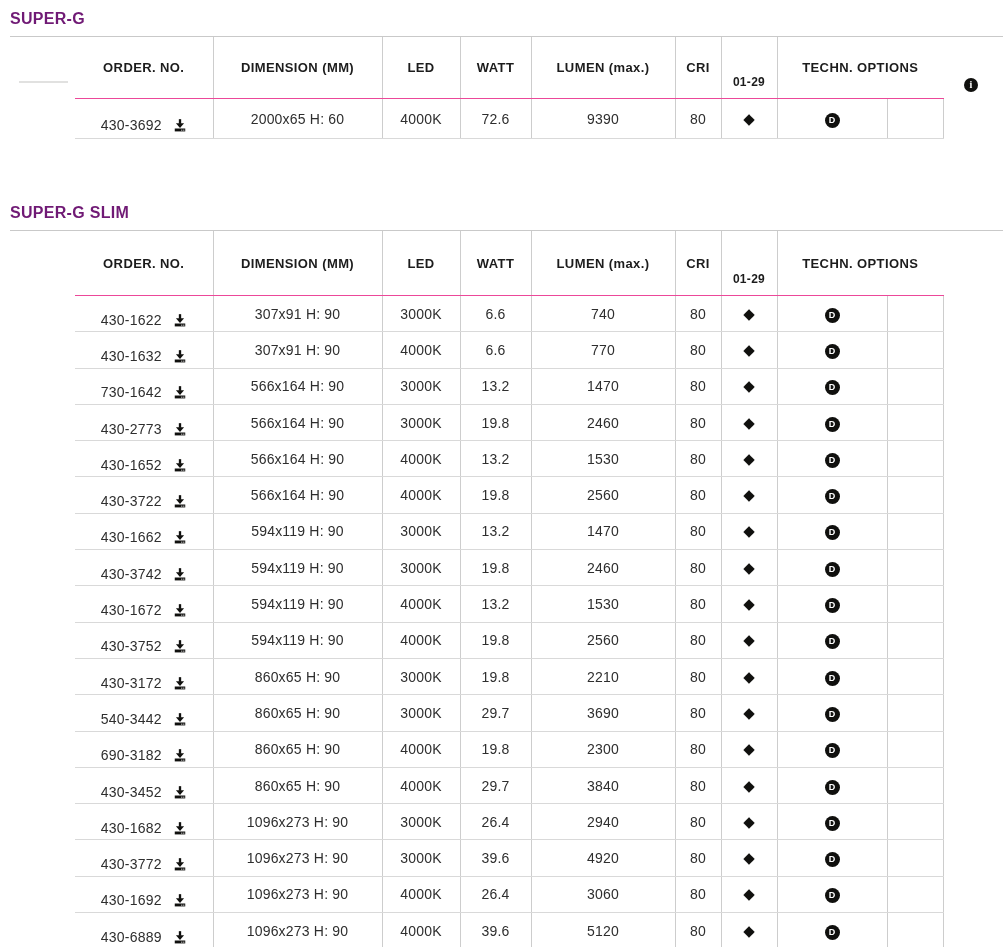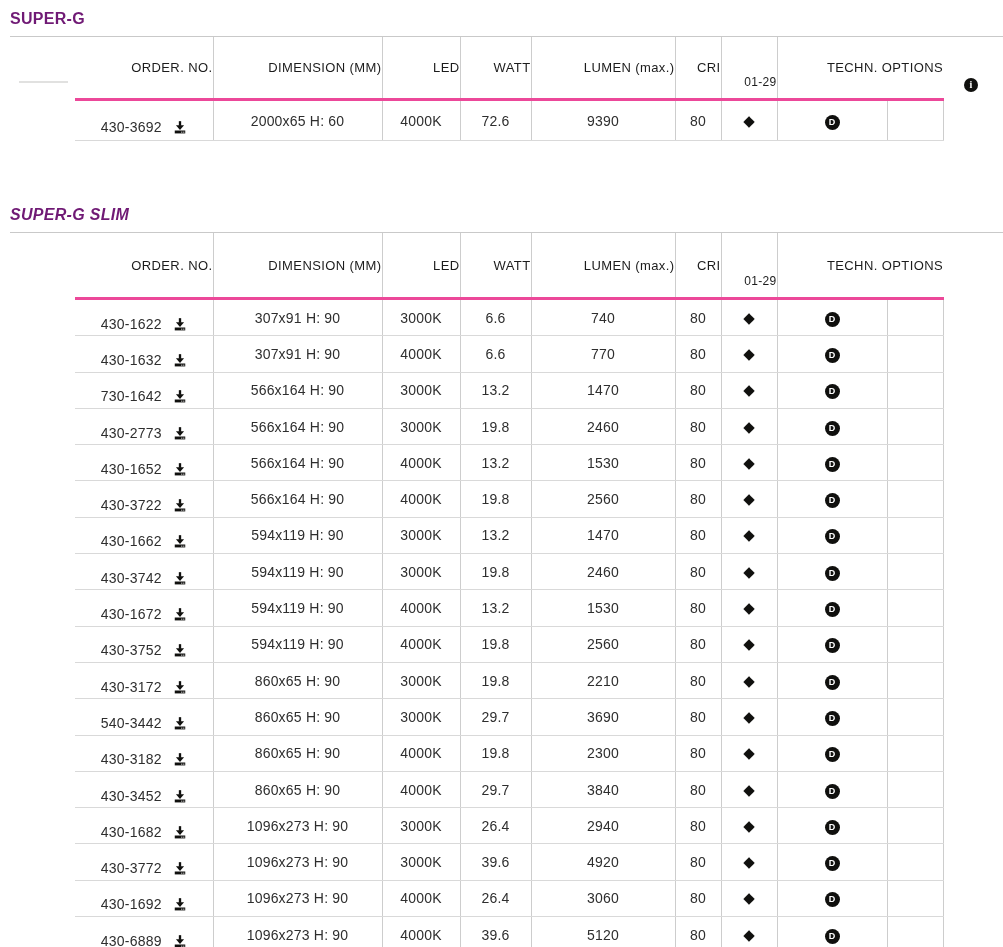--- a/index.html
+++ b/index.html
@@ -9,21 +9,21 @@
     font-family:"Liberation Sans", sans-serif;
     -webkit-font-smoothing:antialiased;
   }
   .page{padding:6px 0 0 10px;width:993px;}
 
   h2.section-title{
     margin:0 0 4px 0;
     font-size:16px;line-height:26px;font-weight:bold;
     letter-spacing:0.3px;color:#701a75;
   }
-  section.slim h2.section-title{margin-top:61px;font-style:italic;}
+  section.slim h2.section-title{margin-top:61px;}
 
   .tablewrap{
     position:relative;
     width:993px;
     border-top:1px solid #c9c9c9;
   }
 
   table.product-table{
     border-collapse:collapse;
     table-layout:fixed;
@@ -43,24 +43,23 @@
   th,td{
     padding:0;
     border-left:1px solid #cdcdcd;
     text-align:center;vertical-align:middle;
     overflow:hidden;white-space:nowrap;
   }
   th:first-child,td:first-child{border-left:none;}
 
   thead th{
     height:52px;
-    font-size:13px;font-weight:400;letter-spacing:0.4px;
+    font-size:13px;font-weight:700;letter-spacing:0.4px;
     color:#1c1c1c;
-    border-bottom:3px solid #ec4899;
-    text-align:right;
+    border-bottom:1px solid #ec4899;
   }
   section.slim thead th{height:55px;}
   thead th.small{
     font-size:12px;letter-spacing:0.3px;
     vertical-align:bottom;padding-bottom:9px;
   }
 
   tbody td{
     height:39px;
     font-size:14px;letter-spacing:0.2px;color:#2e2e2e;
@@ -471,21 +470,21 @@
     <td>29.7</td>
     <td>3690</td>
     <td>80</td>
     <td><span class="diamond">◆</span></td>
     <td><span class="d-badge">D</span></td>
     <td></td>
   </tr>
             <tr>
     <td>
       <span class="order-wrap">
-        <span>430-3182</span>
+        <span>690-3182</span>
         <span class="dl-btn">
           <svg width="14" height="14" viewBox="0 0 24 24" aria-hidden="true">
             <rect x="10" y="2" width="4" height="8" fill="#10100e"></rect>
             <path d="M5 9 H19 L12 17 Z" fill="#10100e"></path>
             <path d="M3 18 H21 V23 H3 Z" fill="#10100e"></path>
             <rect x="14" y="20" width="2" height="1.6" fill="#ffffff"></rect>
             <rect x="17.5" y="20" width="2" height="1.6" fill="#ffffff"></rect>
           </svg>
         </span>
       </span>

